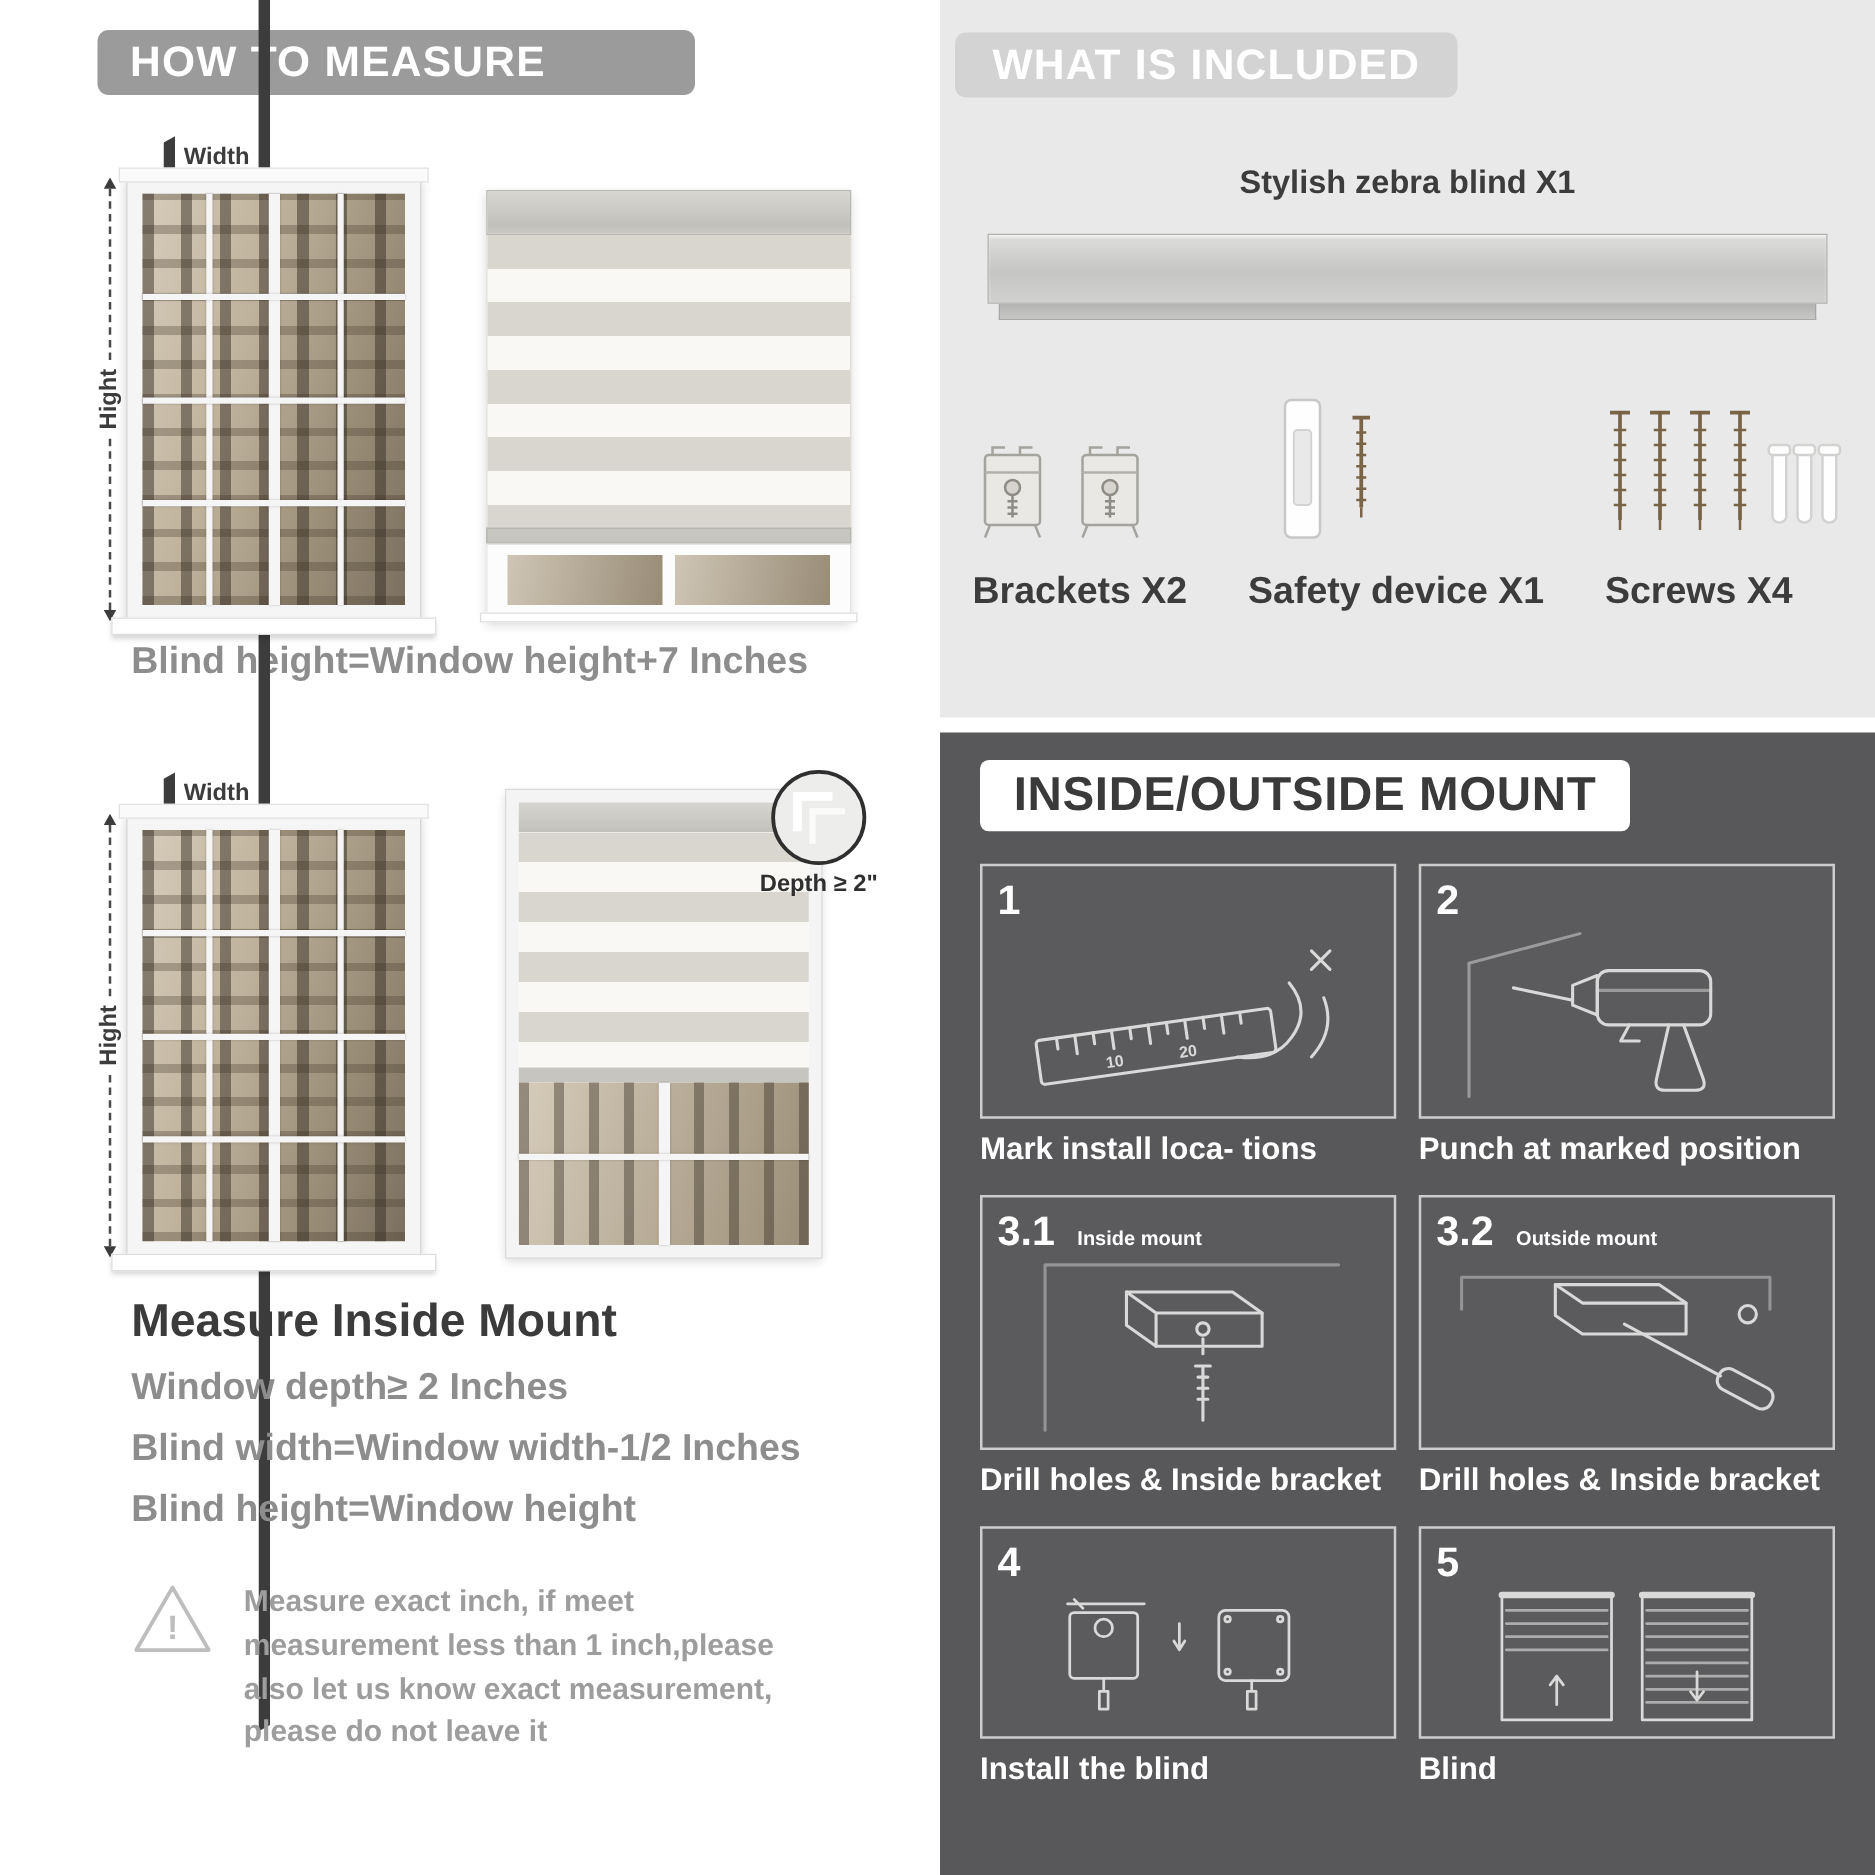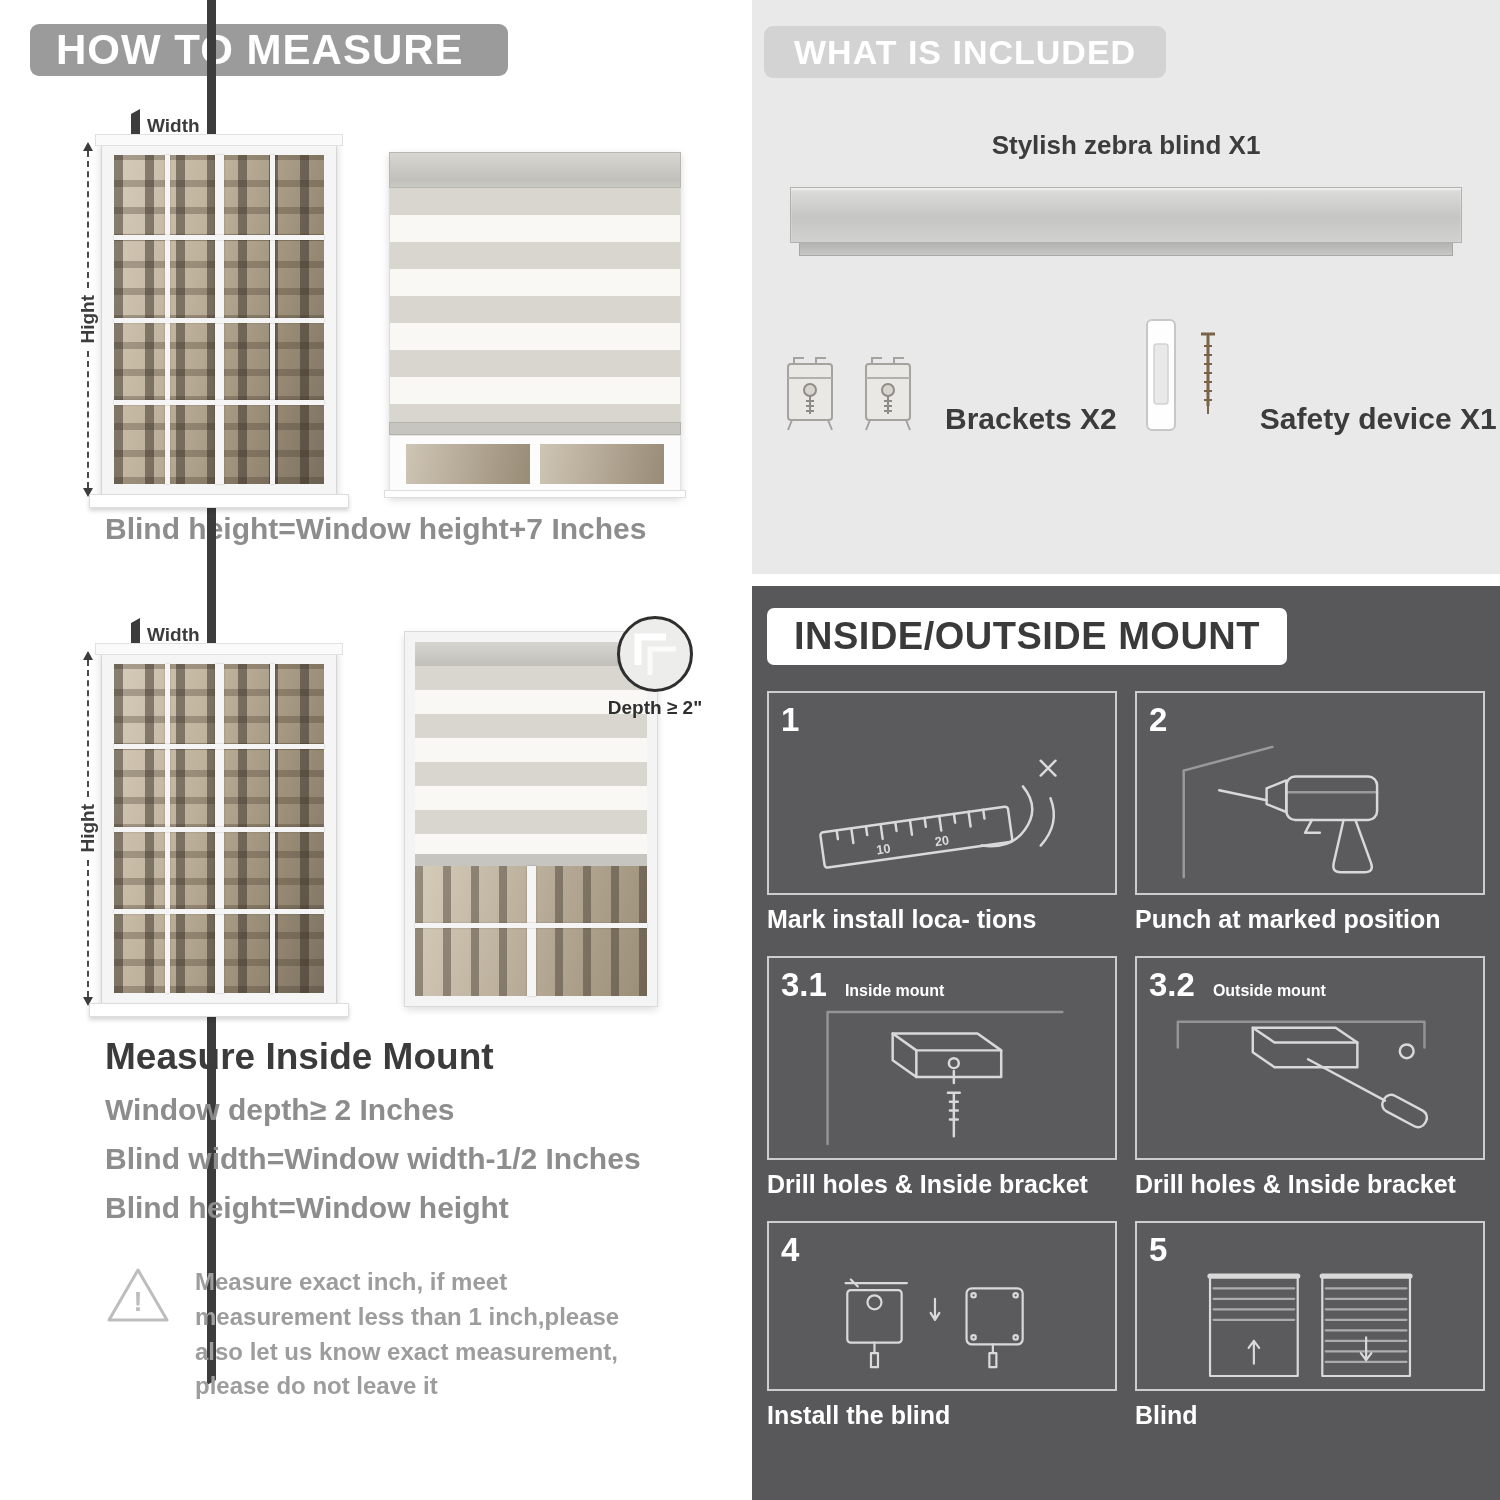--- a/index.html
+++ b/index.html
@@ -5,22 +5,22 @@
   * { margin:0; padding:0; box-sizing:border-box; }
   html,body { background:#fff; }
   body { font-family:"Liberation Sans", sans-serif; }
   .page { width:1500px; height:1500px; display:flex; overflow:hidden; background:#fff; }
 
   
   .left { width:752px; height:1500px; padding:24px 0 0 30px; position:relative; background:#fff; }
 
   .pill-header {
     width:478px; height:52px; background:#9b9b9b; border-radius:9px;
-    color:#fff; font-size:42px; font-weight:bold; letter-spacing:1px;
-    display:flex; align-items:center; padding-left:26px;
+    color:#fff; font-size:34px; font-weight:bold; letter-spacing:1px;
+    display:flex; align-items:center; padding-left:26px;margin-left:48px;
   }
 
   .diagram-row { display:flex; align-items:flex-end; margin-left:45px; }
   .diagram-row.one { margin-top:38px; }
   .diagram-row.two { margin-top:56px; }
 
   .win-group { width:272px; }
   .dim-h { display:flex; align-items:center; margin-left:26px; width:236px; height:24px; }
   .dim-h .dash { flex:1; height:0; border-top:2px dashed #4a4a4a; }
   .dim-label { font-size:19px; font-weight:bold; color:#3c3c3c; padding:0 7px; white-space:nowrap; }
@@ -89,25 +89,25 @@
   .included-pill { display:inline-flex; align-items:center; height:52px; padding:0 30px;
     background:#d3d3d3; border-radius:9px; color:#fff; font-size:34px; font-weight:bold; letter-spacing:1px; }
   .blind-label { text-align:center; margin-top:52px; font-size:26px; font-weight:bold; color:#3c3c3c; }
 
   .headrail { width:672px; margin:26px auto 0; }
   .hr-face { height:56px; background:linear-gradient(180deg,#dddddb 0%,#c5c5c3 55%,#d1d1cf 100%);
     border:1px solid #b1b1af; box-shadow:inset 0 2px 2px rgba(255,255,255,.6); }
   .hr-lip { height:13px; margin:0 9px; background:linear-gradient(180deg,#b3b3b1,#c7c7c5); border:1px solid #a7a7a5; border-top:none; }
 
   .parts { margin-top:56px; display:flex; justify-content:space-between; align-items:flex-end; padding:0 14px; }
-  .part { display:flex; flex-direction:row; align-items:flex-end;gap:25px; }
+  .part { display:flex; flex-direction:column; align-items:flex-start; }
   .part-icon { display:flex; align-items:flex-end; gap:14px; height:124px; }
   .part-label { margin-top:20px; font-size:30px; font-weight:bold; color:#3c3c3c; white-space:nowrap; }
 
-  .mount { background:#58585a; flex:1; margin-top:12px; padding:22px 15px 0; }
+  .mount { background:#58585a; flex:1; margin-top:12px; padding:22px 32px 0; }
   .mount-title { display:inline-block; background:#fff; border-radius:7px; padding:7px 27px;
     font-size:38px; font-weight:bold; color:#3a3a3a; letter-spacing:.5px; }
   .steps { display:grid; grid-template-columns:1fr 1fr; column-gap:18px; row-gap:22px; margin-top:26px; }
   .panel { border:2px solid #cdcdcd; padding:8px 12px 6px; display:flex; flex-direction:column; background:#5b5b5d; }
   .tall .panel { height:204px; }
   .short .panel { height:170px; }
   .step-head { display:flex; align-items:baseline; gap:18px; flex:none; }
   .num { font-size:33px; font-weight:bold; color:#fff; }
   .sub { font-size:16px; font-weight:bold; color:#fff; }
   .art { flex:1; min-height:0; width:100%; }

